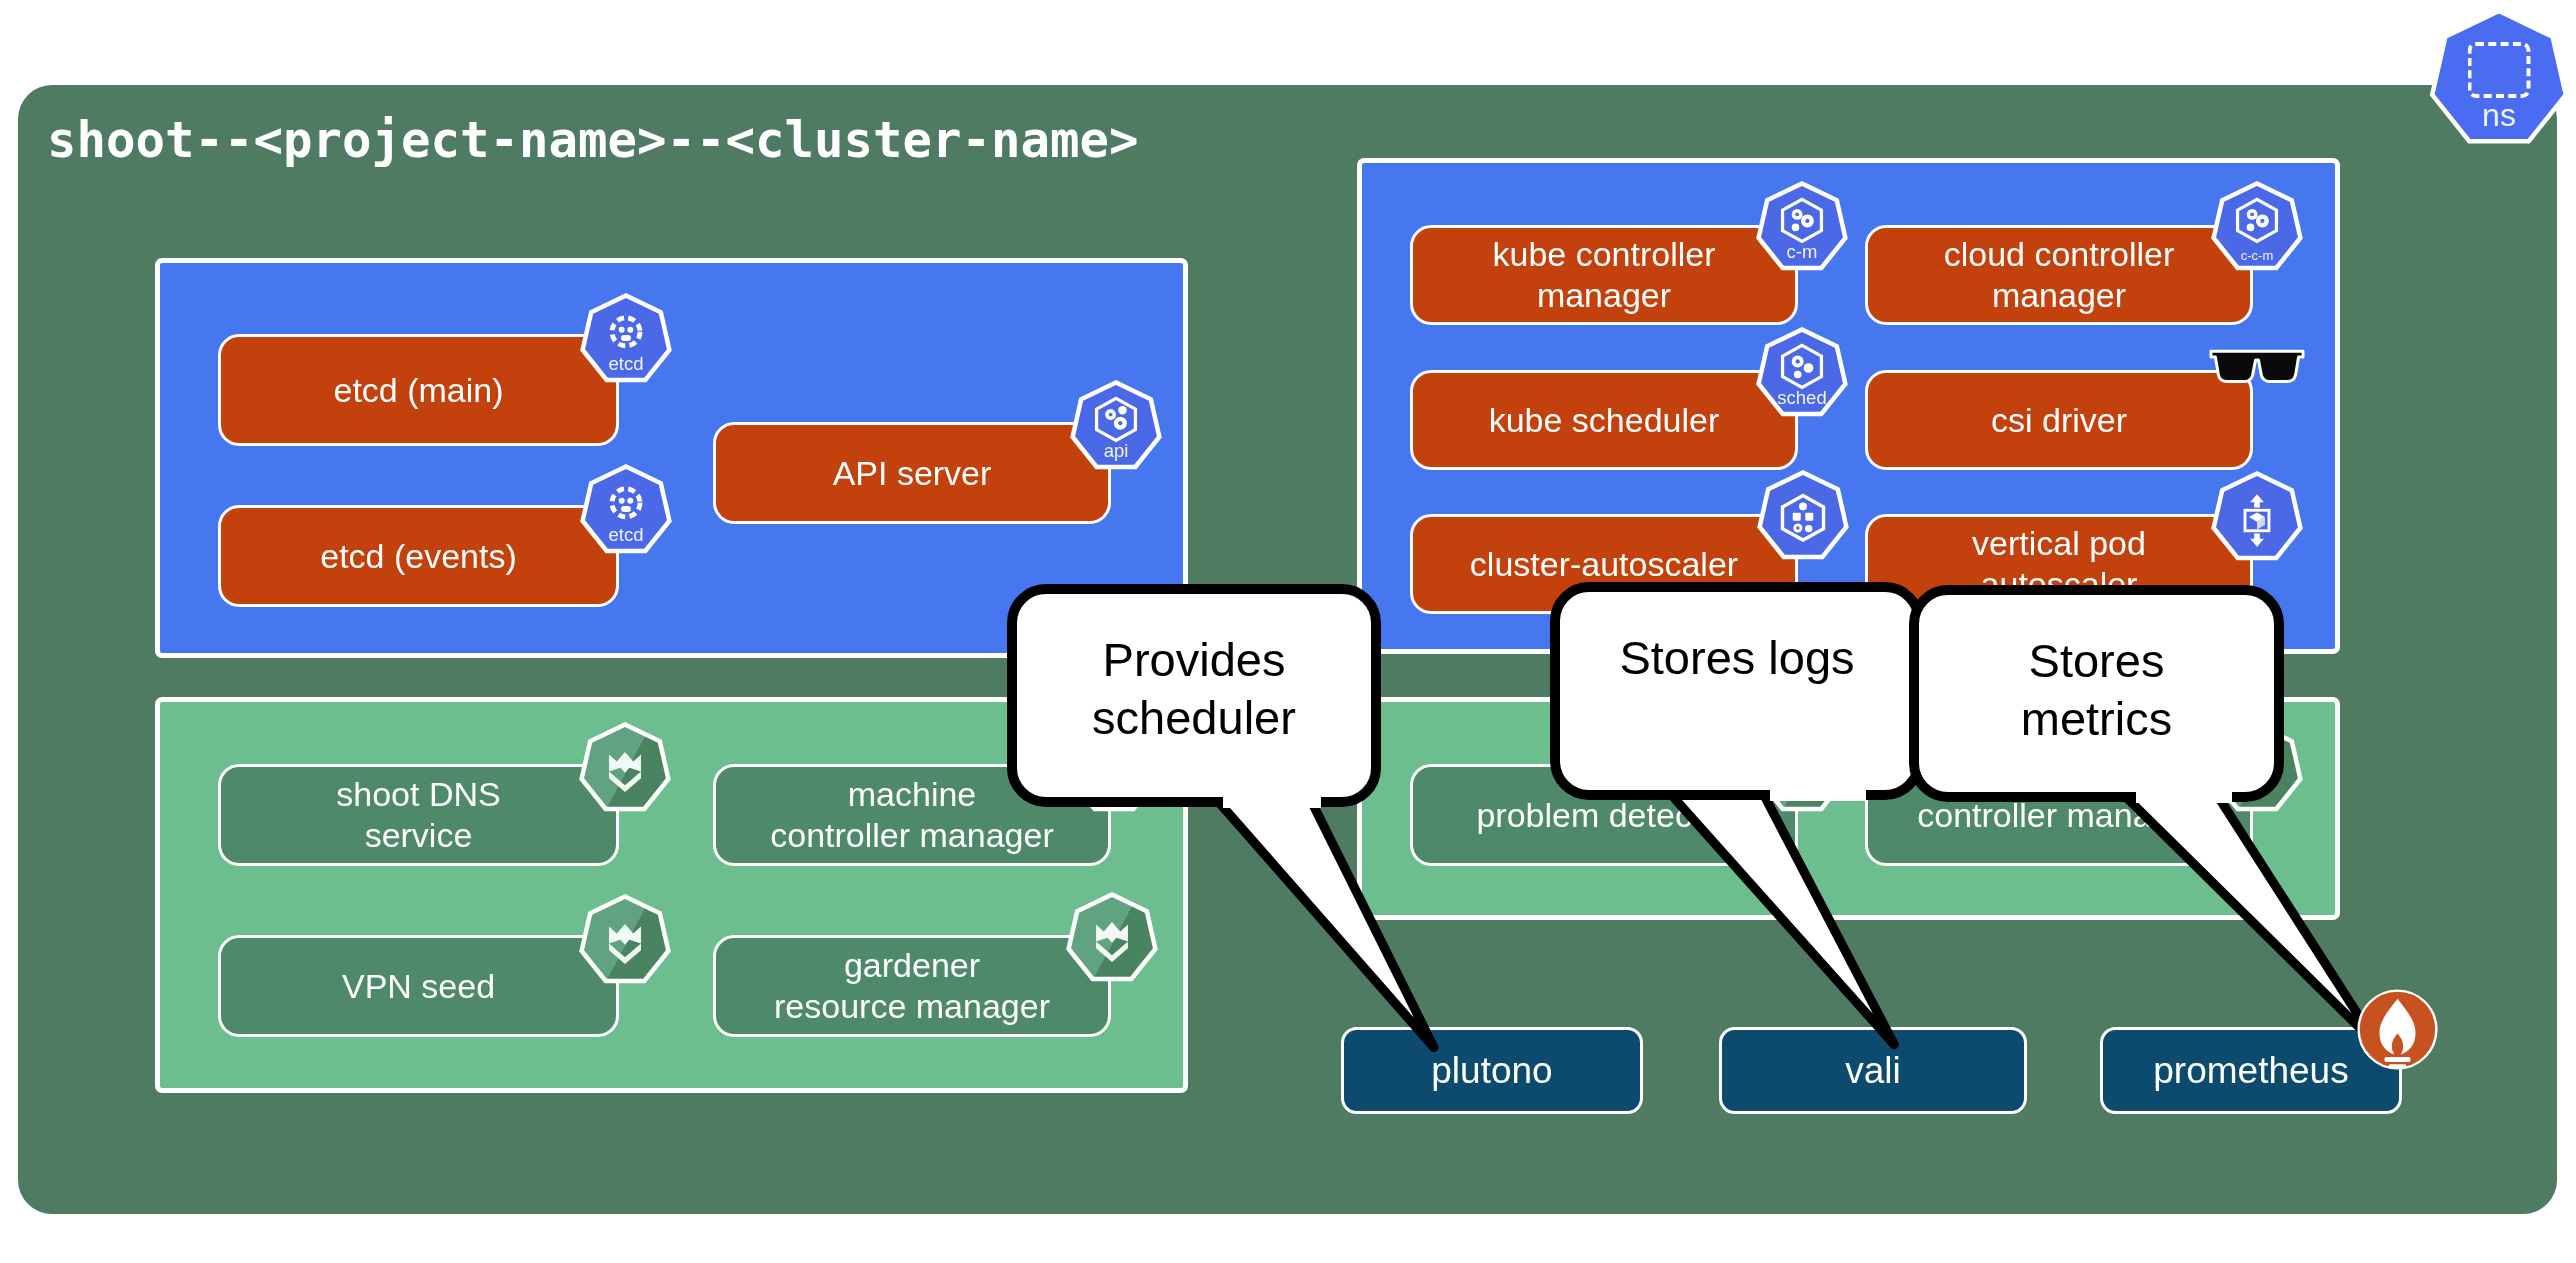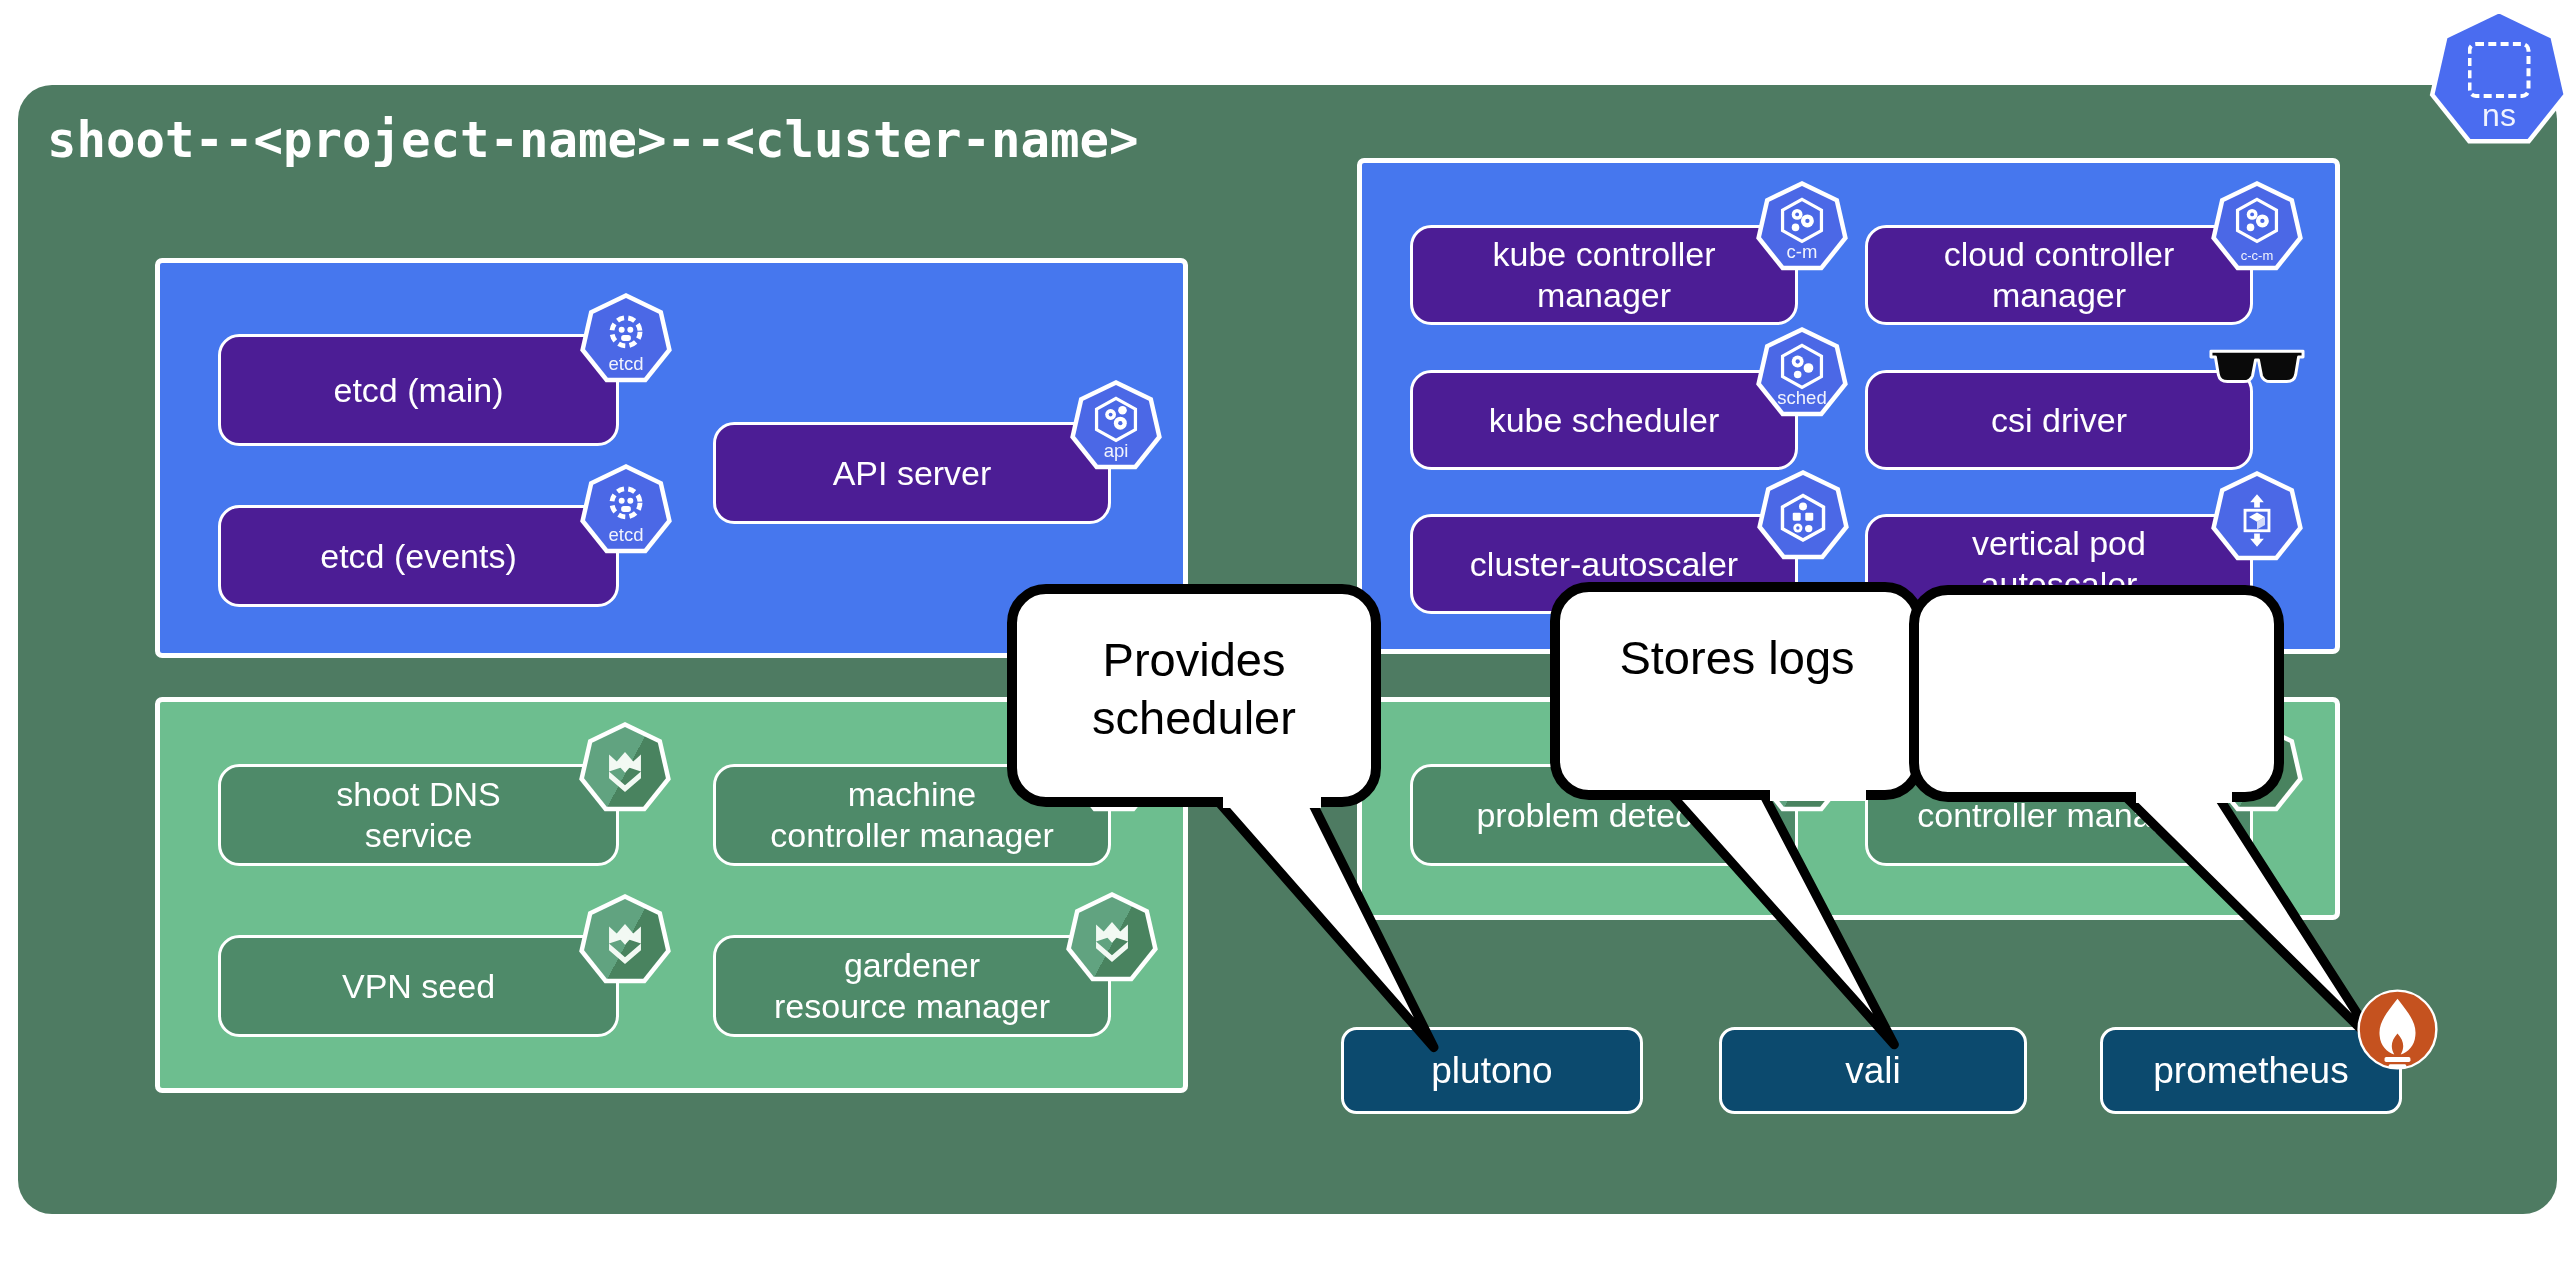--- a/index.html
+++ b/index.html
@@ -32,21 +32,21 @@
 
   
   .box {
     position:absolute; box-sizing:border-box;
     border:3.6px solid #ffffff; border-radius:21.3px;
     display:flex; align-items:center; justify-content:center;
     text-align:center; color:#ffffff;
     font-size:34px; line-height:41px; white-space:pre-line;
     z-index:2;
   }
-  .box.navy    { background:#4c1d95; }
+  .box.navy    { background:#c2410c; }
   .box.greenbx { background:#4e8a69; }
   .box.orange  { background:#0c4a6e; border-radius:15.7px; font-size:37px; z-index:4; }
 
   
   .hep {
     position:absolute; width:94px; height:94px; background:#ffffff; z-index:3;
     clip-path:polygon(50% 0%, 89.1% 18.8%, 98.75% 61.1%, 71.7% 95%, 28.3% 95%, 1.25% 61.1%, 10.9% 18.8%);
   }
   .hep-in {
     position:absolute; inset:5px; background:#4b68e6;
@@ -337,20 +337,22 @@
 <div class="bubble" style="left:1007px;top:584px;width:374px;height:223px">
   <span class="btxt">Provides
 scheduler</span>
   <div class="tailpatch" style="left:206px;width:98px"></div>
 </div>
 <div class="bubble" style="left:1550px;top:582px;width:374px;height:218px">
   <span class="btxt">Stores logs</span>
   <div class="tailpatch" style="left:210px;width:96px"></div>
 </div>
 <div class="bubble" style="left:1909px;top:585px;width:375px;height:217px">
+  <span class="btxt">Stores
+metrics</span>
   <div class="tailpatch" style="left:217px;width:96px"></div>
 </div>
 
 <div class="hep" id="ns-icon" style="left:2428px;top:8.5px">
   <div class="hep-in" style="background:#4a6cf0">
     <div id="ns-box"></div>
     <div class="hep-lbl">ns</div>
   </div>
 </div>
 

